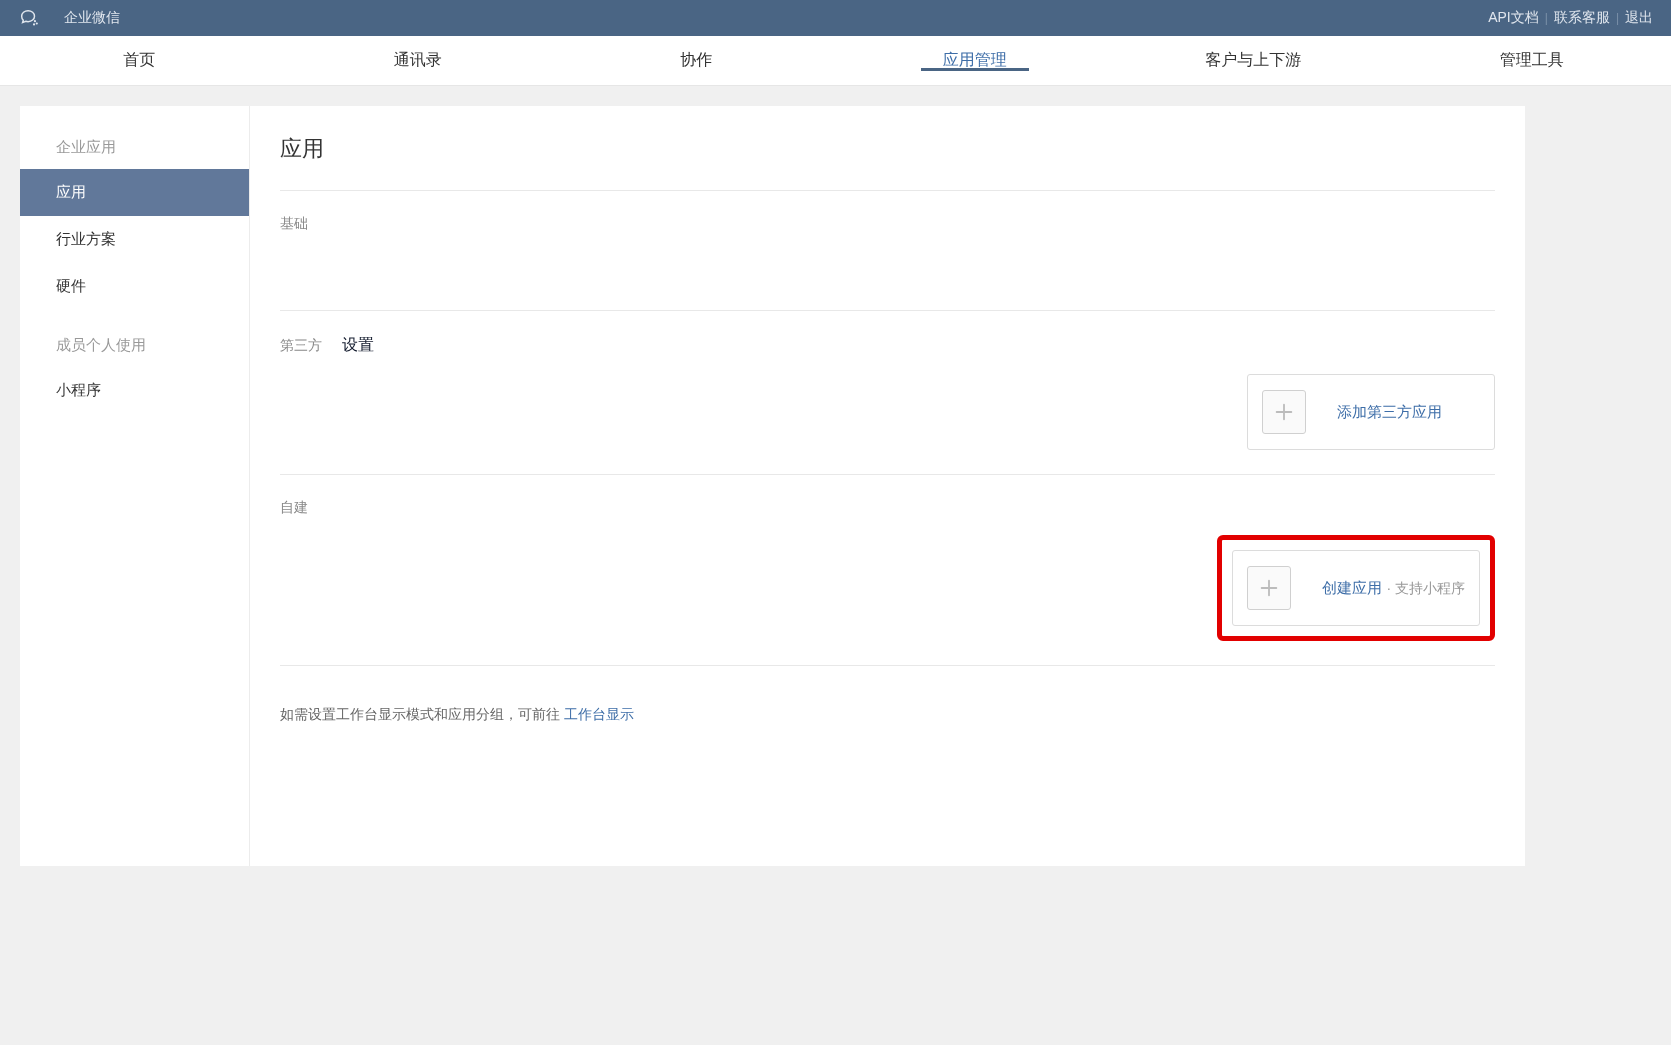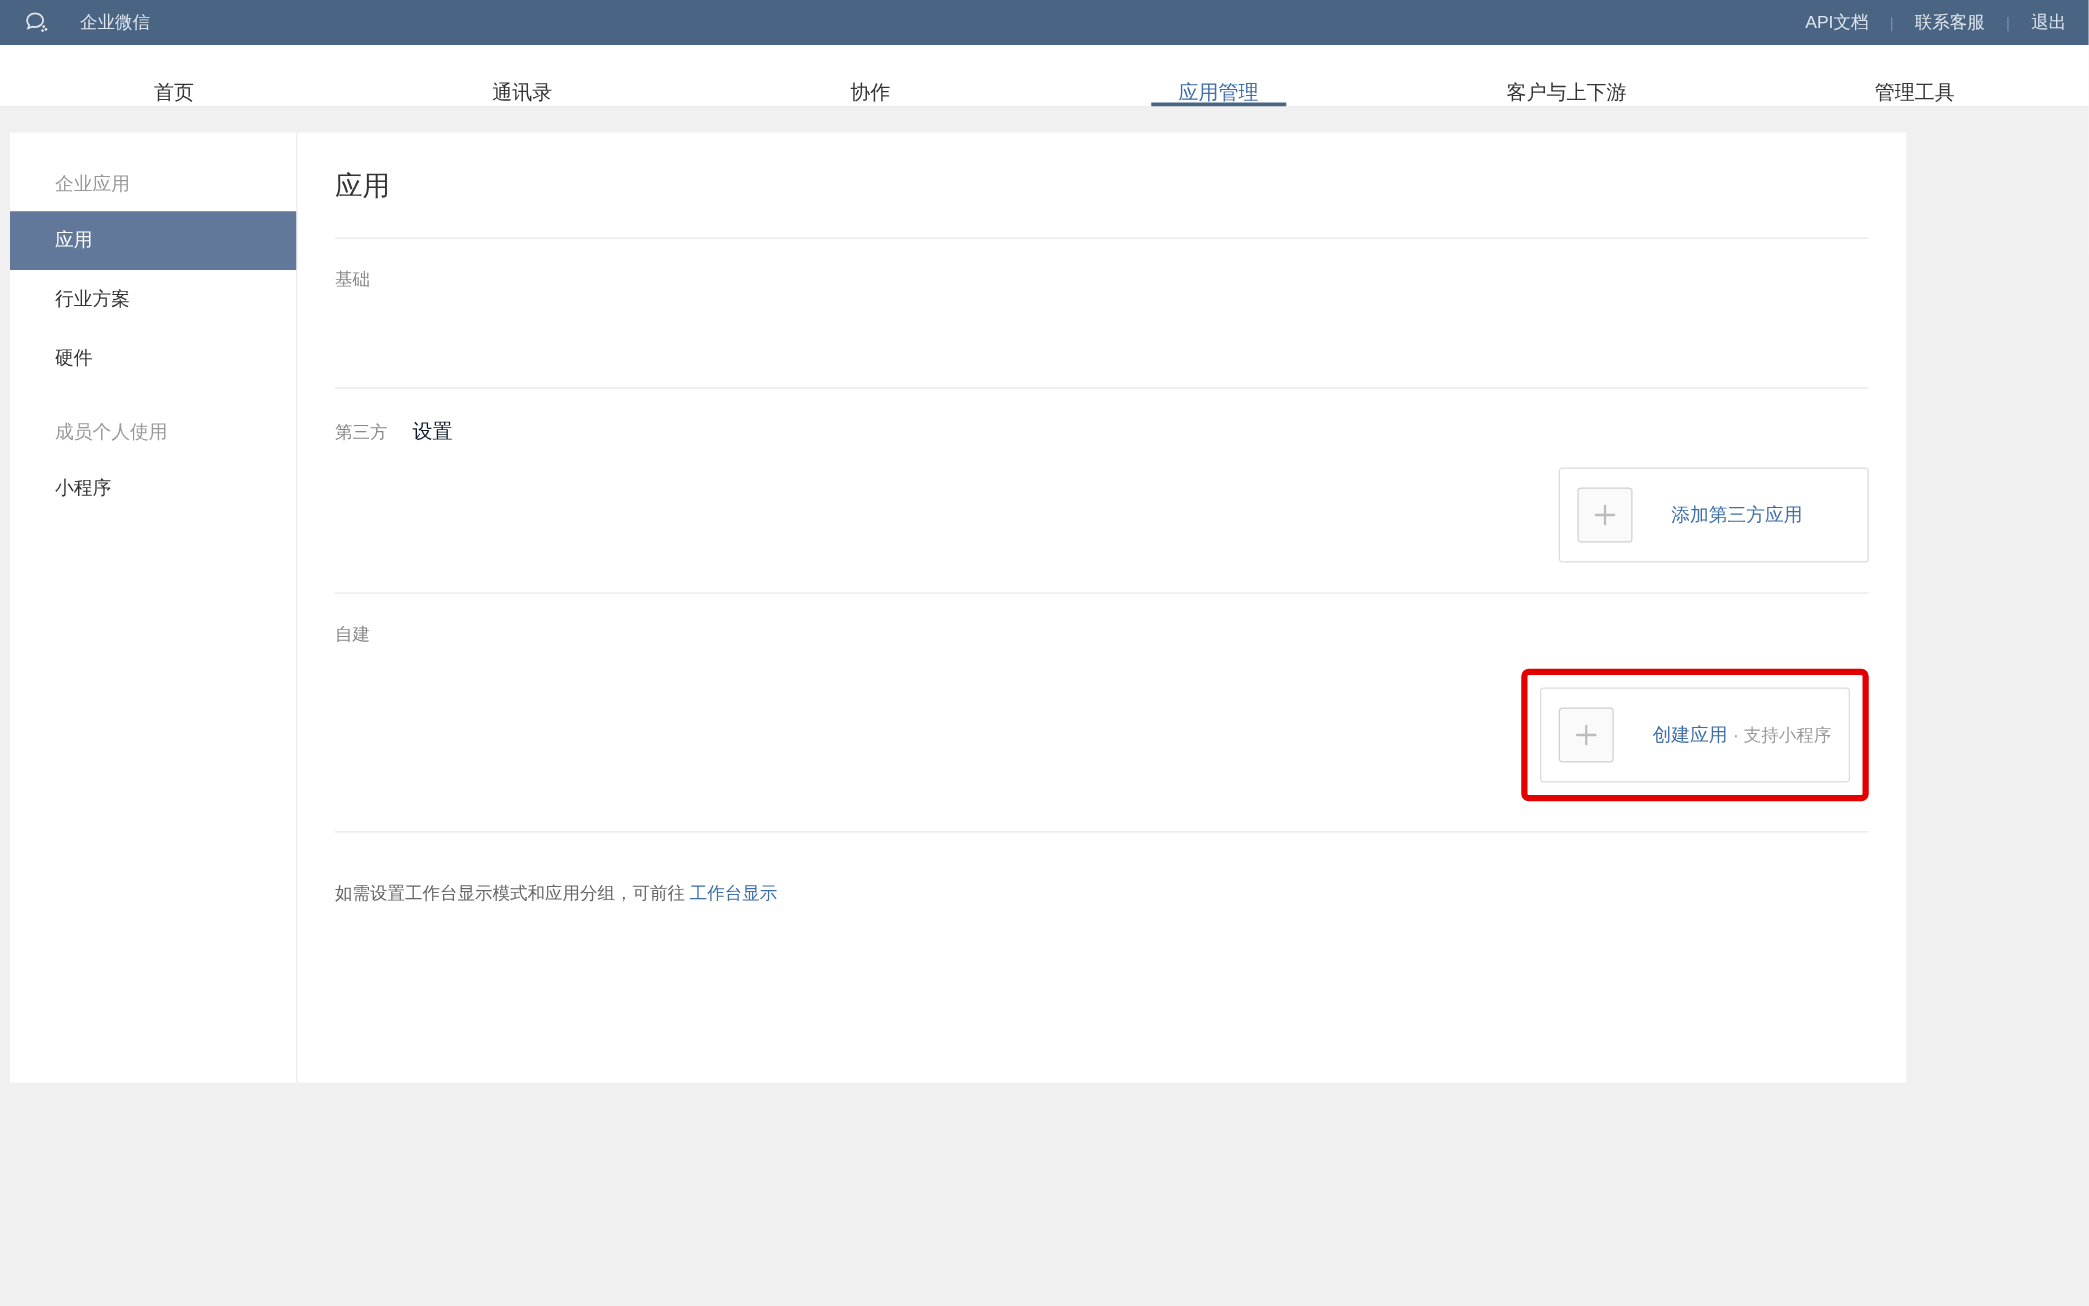--- a/index.html
+++ b/index.html
@@ -28,29 +28,29 @@
   .brand-icon {
     width: 22px;
     height: 22px;
     display: inline-flex;
     align-items: center;
     justify-content: center;
   }
   .top-links {
     display: flex;
     align-items: center;
-    gap: 17px;
+    gap: 6px;
   }
   .top-links a { color: #e0e6ee; text-decoration: none; cursor: pointer; font-size: 14px; }
   .top-sep { color: #7a90a8; font-size: 12px; }
   .navbar {
     background: #fff;
     height: 50px;
     display: flex;
-    align-items: flex-end;
+    align-items: center;
     border-bottom: 1px solid #e6e6e6;
     font-family: Liberation Mono, monospace;
   }
   .nav-item {
     flex: 1;
     display: flex;
     align-items: center;
     justify-content: center;
     font-size: 16px;
     color: #333;
@@ -64,21 +64,21 @@
     content: "";
     position: absolute;
     bottom: 0;
     left: 50%;
     transform: translateX(-50%);
     width: 108px;
     height: 3px;
     background: #4a6584;
   }
   .page {
-    padding: 20px 146px 0 8px;
+    padding: 20px 146px 0 20px;
   }
   .panel {
     background: #fff;
     display: flex;
     min-height: 760px;
   }
   .sidebar {
     width: 230px;
     border-right: 1px solid #ececec;
     padding-top: 24px;

